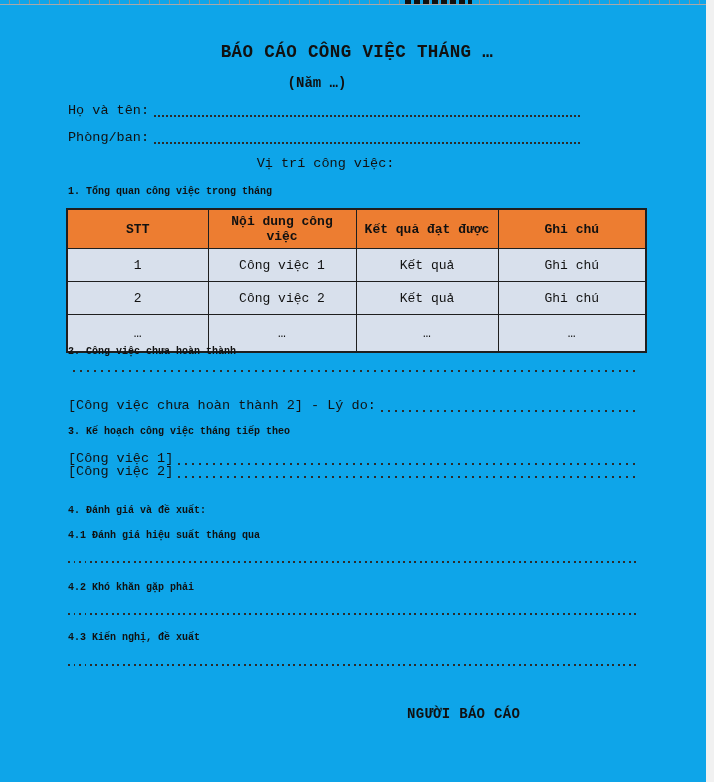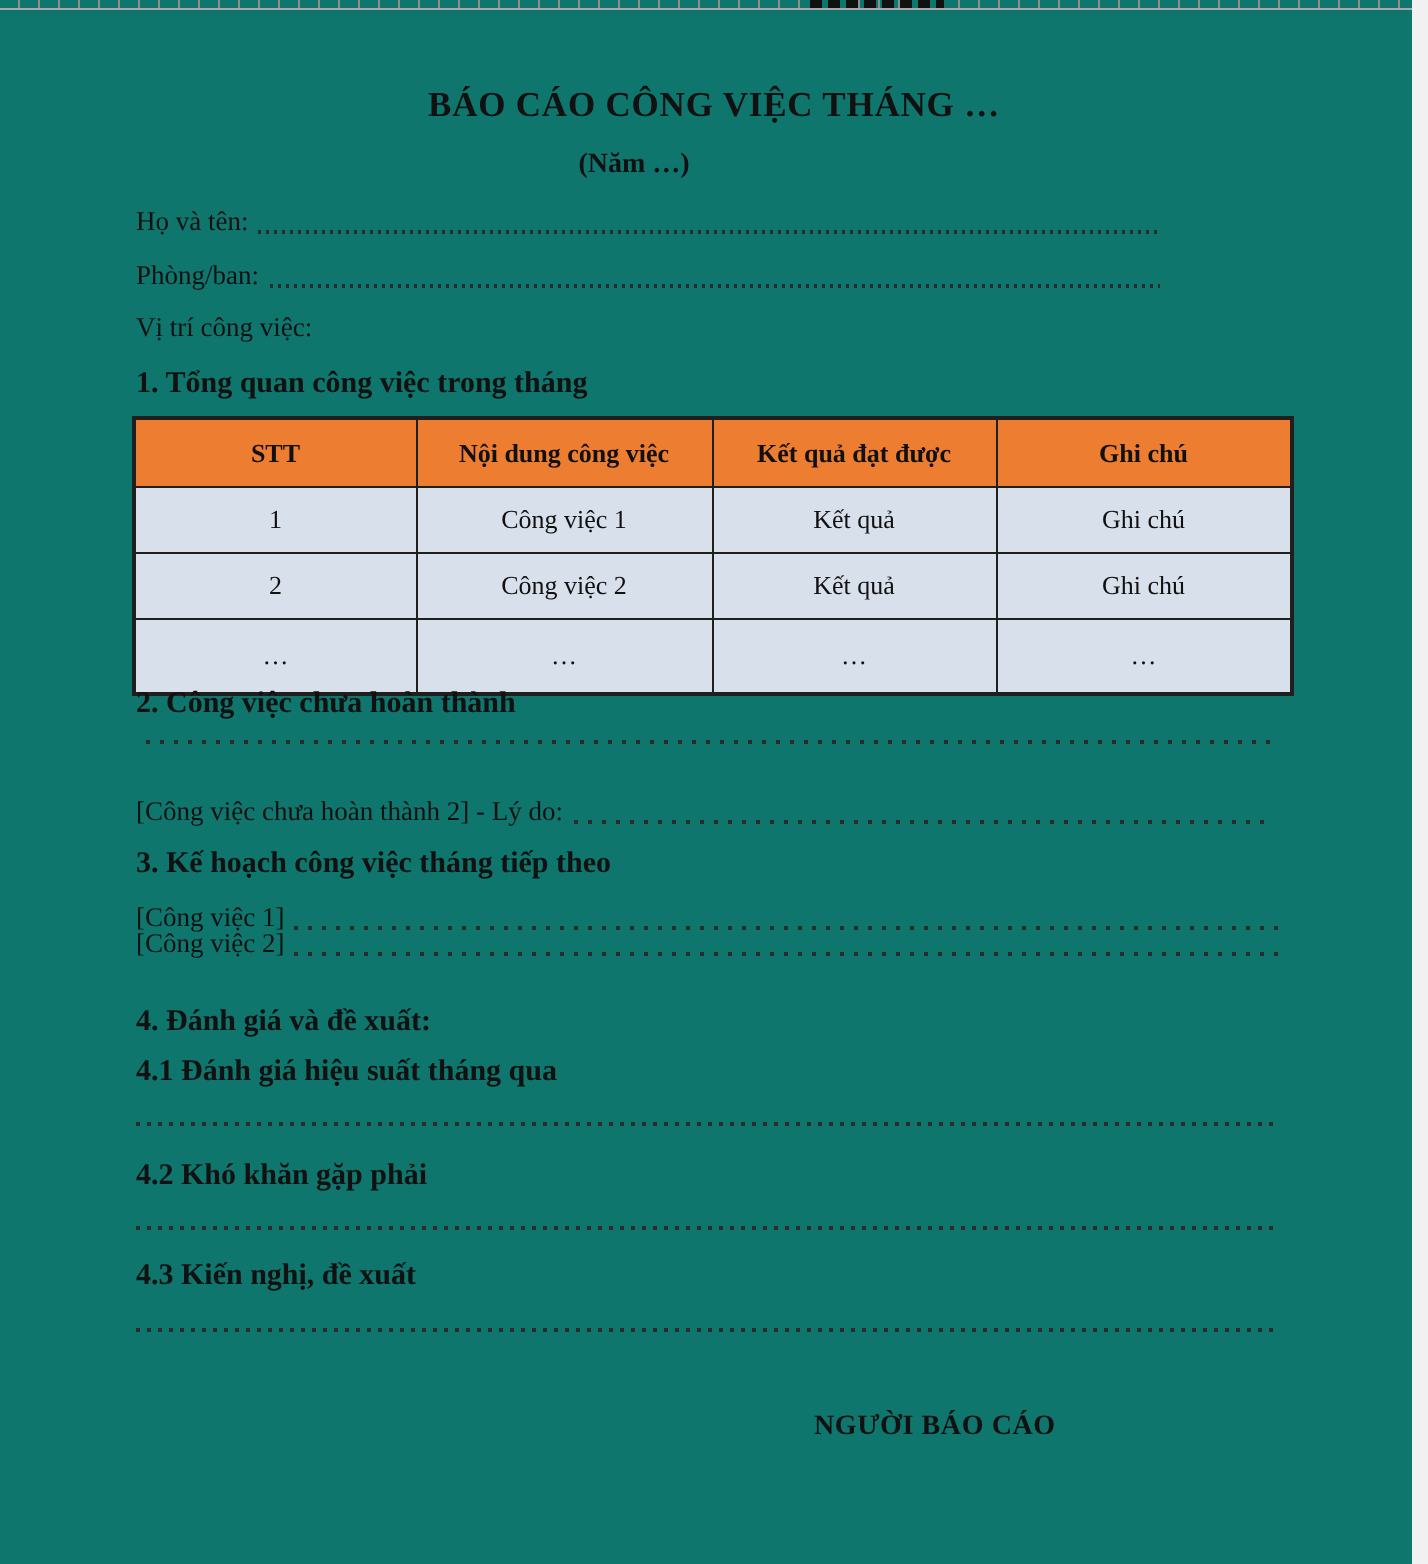--- a/index.html
+++ b/index.html
@@ -1,21 +1,21 @@
 <!DOCTYPE html>
 <html><head>
 <meta charset="utf-8">
 <style>
   html,body{margin:0;padding:0;background:#ffffff;}
   #page{
     position:relative;
     width:714px;height:782px;
-    background:#0f766e;
+    background:#0ea5e9;
     overflow:hidden;
-    font-family:Liberation Serif, serif;
+    font-family:Liberation Mono, monospace;
     color:#111;
   }
   
   .ruler{
     position:absolute;top:0;left:0;width:714px;height:4px;
     border-bottom:1px solid #a8a8a8;
     background:repeating-linear-gradient(to right,transparent 0 9px,#8f8f8f 9px 10px);
   }
   .ruler-dash{
     position:absolute;top:0;left:405px;width:67px;height:4px;
@@ -26,30 +26,30 @@
   }
   .doc-title{
     position:absolute;top:42px;left:0;width:714px;
     text-align:center;font-size:17.5px;font-weight:bold;letter-spacing:.4px;
   }
   .doc-subtitle{
     position:absolute;top:75px;left:0;width:634px;
     text-align:center;font-size:14px;font-weight:bold;
   }
   .line{
-    position:absolute;left:68px;display:flex;align-items:flex-start;
+    position:absolute;left:68px;display:flex;align-items:center;
     font-size:13.5px;line-height:18px;white-space:nowrap;
   }
   .lead{
     flex:1;height:2px;margin:0 0 3px 5px;align-self:flex-end;
   }
   .lead-dense{background:repeating-linear-gradient(to right,#2b2b2b 0 1.7px,transparent 1.7px 4px);}
   .lead-space{background:repeating-linear-gradient(to right,#2b2b2b 0 2px,transparent 2px 7px);}
   .heading{
-    position:absolute;left:68px;font-size:15px;font-weight:bold;line-height:18px;white-space:nowrap;
+    position:absolute;left:68px;font-size:10px;font-weight:bold;line-height:18px;white-space:nowrap;
   }
   .dotted-rule{
     position:absolute;left:68px;width:569px;height:2px;
     background:repeating-linear-gradient(to right,#2b2b2b 0 1.8px,transparent 1.8px 5.5px);
   }
   table.report{
     position:absolute;top:208px;left:66px;width:579px;
     border-collapse:collapse;table-layout:fixed;
     border:2px solid #1f1f1f;
     font-size:13px;

